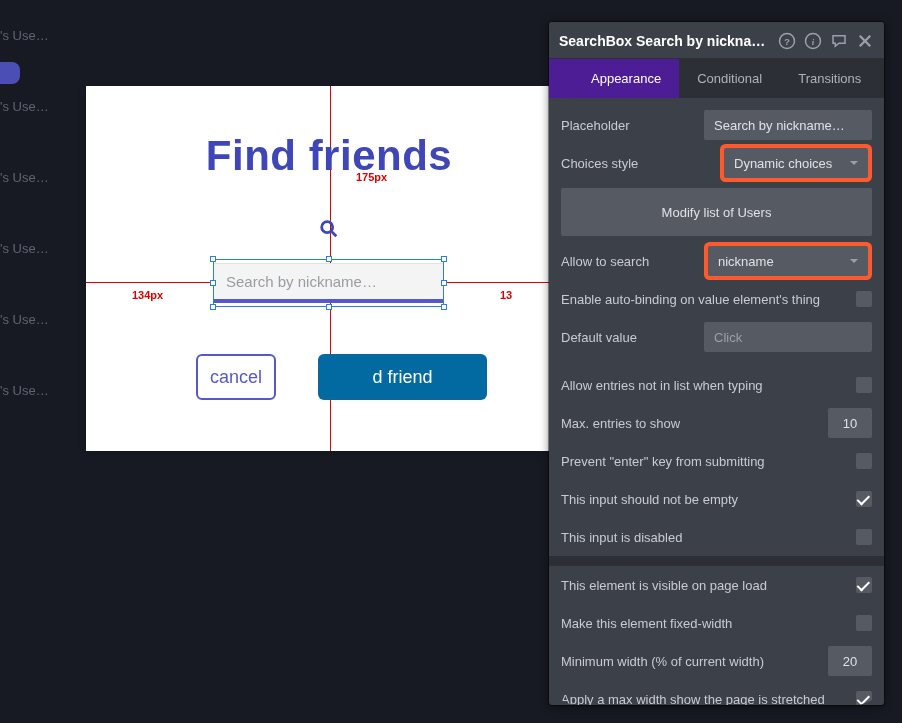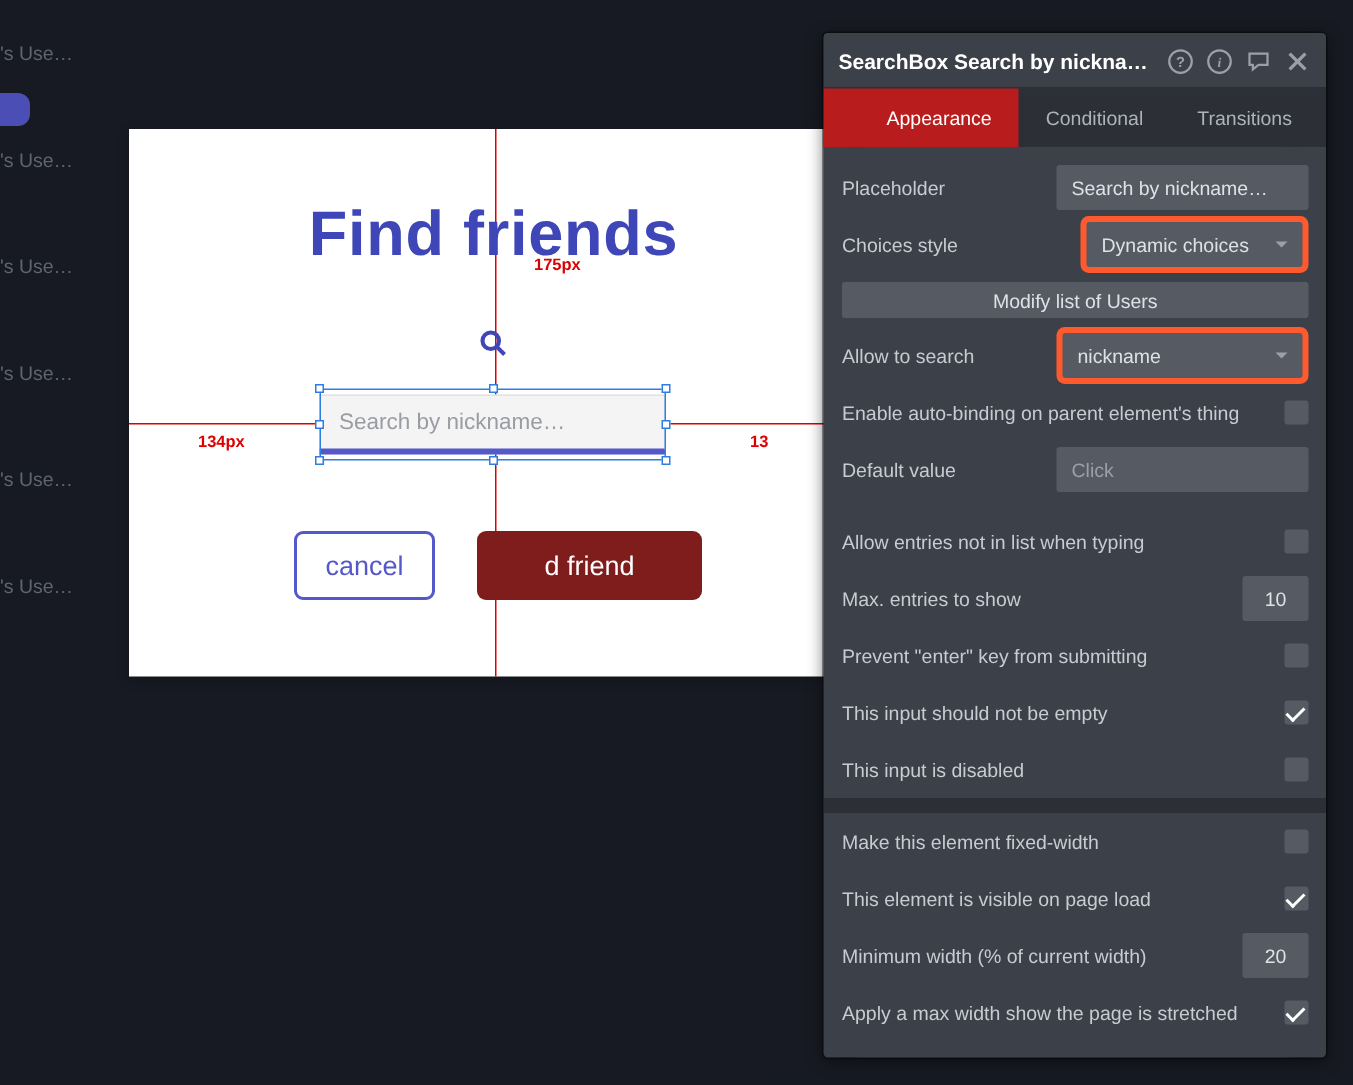--- a/index.html
+++ b/index.html
@@ -115,28 +115,28 @@
     top: 268px;
     height: 46px;
     border-radius: 6px;
     font-size: 18px;
     display: flex;
     align-items: center;
     justify-content: center;
     font-weight: 500;
   }
   .canvas .btn-cancel {
-    left: 110px; width: 94px;
+    left: 110px; width: 80px;
     border: 2px solid #5558c8;
     color: #5558c8;
     background: #fff;
   }
   .canvas .btn-add {
-    left: 232px; width: 150px;
-    background: #7f1d1d;
+    left: 232px; width: 169px;
+    background: #0369a1;
     color: #fff;
   }
 
   
   .panel {
     position: absolute;
     right: 18px; top: 22px;
     width: 335px;
     height: 683px;
     background: #3c4049;
@@ -177,21 +177,21 @@
     display: flex;
     background: #2c2f36;
   }
   .tab {
     padding: 12px 18px;
     font-size: 13px;
     color: #aeb2ba;
     cursor: pointer;
   }
   .tab.active {
-    background: #b91c1c;
+    background: #4c1d95;
     color: #fff;
     padding-left: 42px;
   }
 
   .panel-body {
     flex: 1;
     overflow-y: auto;
     background: #3c4049;
     border-radius: 28px;
   }
@@ -247,21 +247,21 @@
   .highlight {
     box-shadow: 0 0 0 4px #ff5a2e;
     border-radius: 2px;
   }
   .highlight-wrap {
     padding: 4px;
   }
 
   .modify-btn {
     margin: 6px 12px;
-    height: 24px;
+    height: 48px;
     background: #565a63;
     border-radius: 2px;
     display: flex; align-items: center; justify-content: center;
     color: #dfe1e6;
     font-size: 13px;
   }
 
   .row .placeholder-text { color: #9aa0ab; }
 
   
@@ -375,21 +375,21 @@
       <div class="label">Allow to search</div>
       <div class="highlight-wrap">
         <div class="ctrl highlight" style="width:160px">
           <span>nickname</span>
           <div class="caret"></div>
         </div>
       </div>
     </div>
 
     <div class="row">
-      <div class="label">Enable auto-binding on parent element's thing</div>
+      <div class="label">Enable auto-binding on value element's thing</div>
       <div class="checkbox"></div>
     </div>
 
     <div class="row">
       <div class="label">Default value</div>
       <div class="ctrl">
         <span class="placeholder-text">Click</span>
       </div>
     </div>
 
@@ -416,27 +416,27 @@
     </div>
 
     <div class="row">
       <div class="label">This input is disabled</div>
       <div class="checkbox"></div>
     </div>
 
     <div class="section-gap"></div>
 
     <div class="row">
+      <div class="label">This element is visible on page load</div>
+      <div class="checkbox checked"></div>
+    </div>
+
+    <div class="row">
       <div class="label">Make this element fixed-width</div>
       <div class="checkbox"></div>
-    </div>
-
-    <div class="row">
-      <div class="label">This element is visible on page load</div>
-      <div class="checkbox checked"></div>
     </div>
 
     <div class="row">
       <div class="label">Minimum width (% of current width)</div>
       <div class="ctrl small">20</div>
     </div>
 
     <div class="row">
       <div class="label">Apply a max width show the page is stretched</div>
       <div class="checkbox checked"></div>

